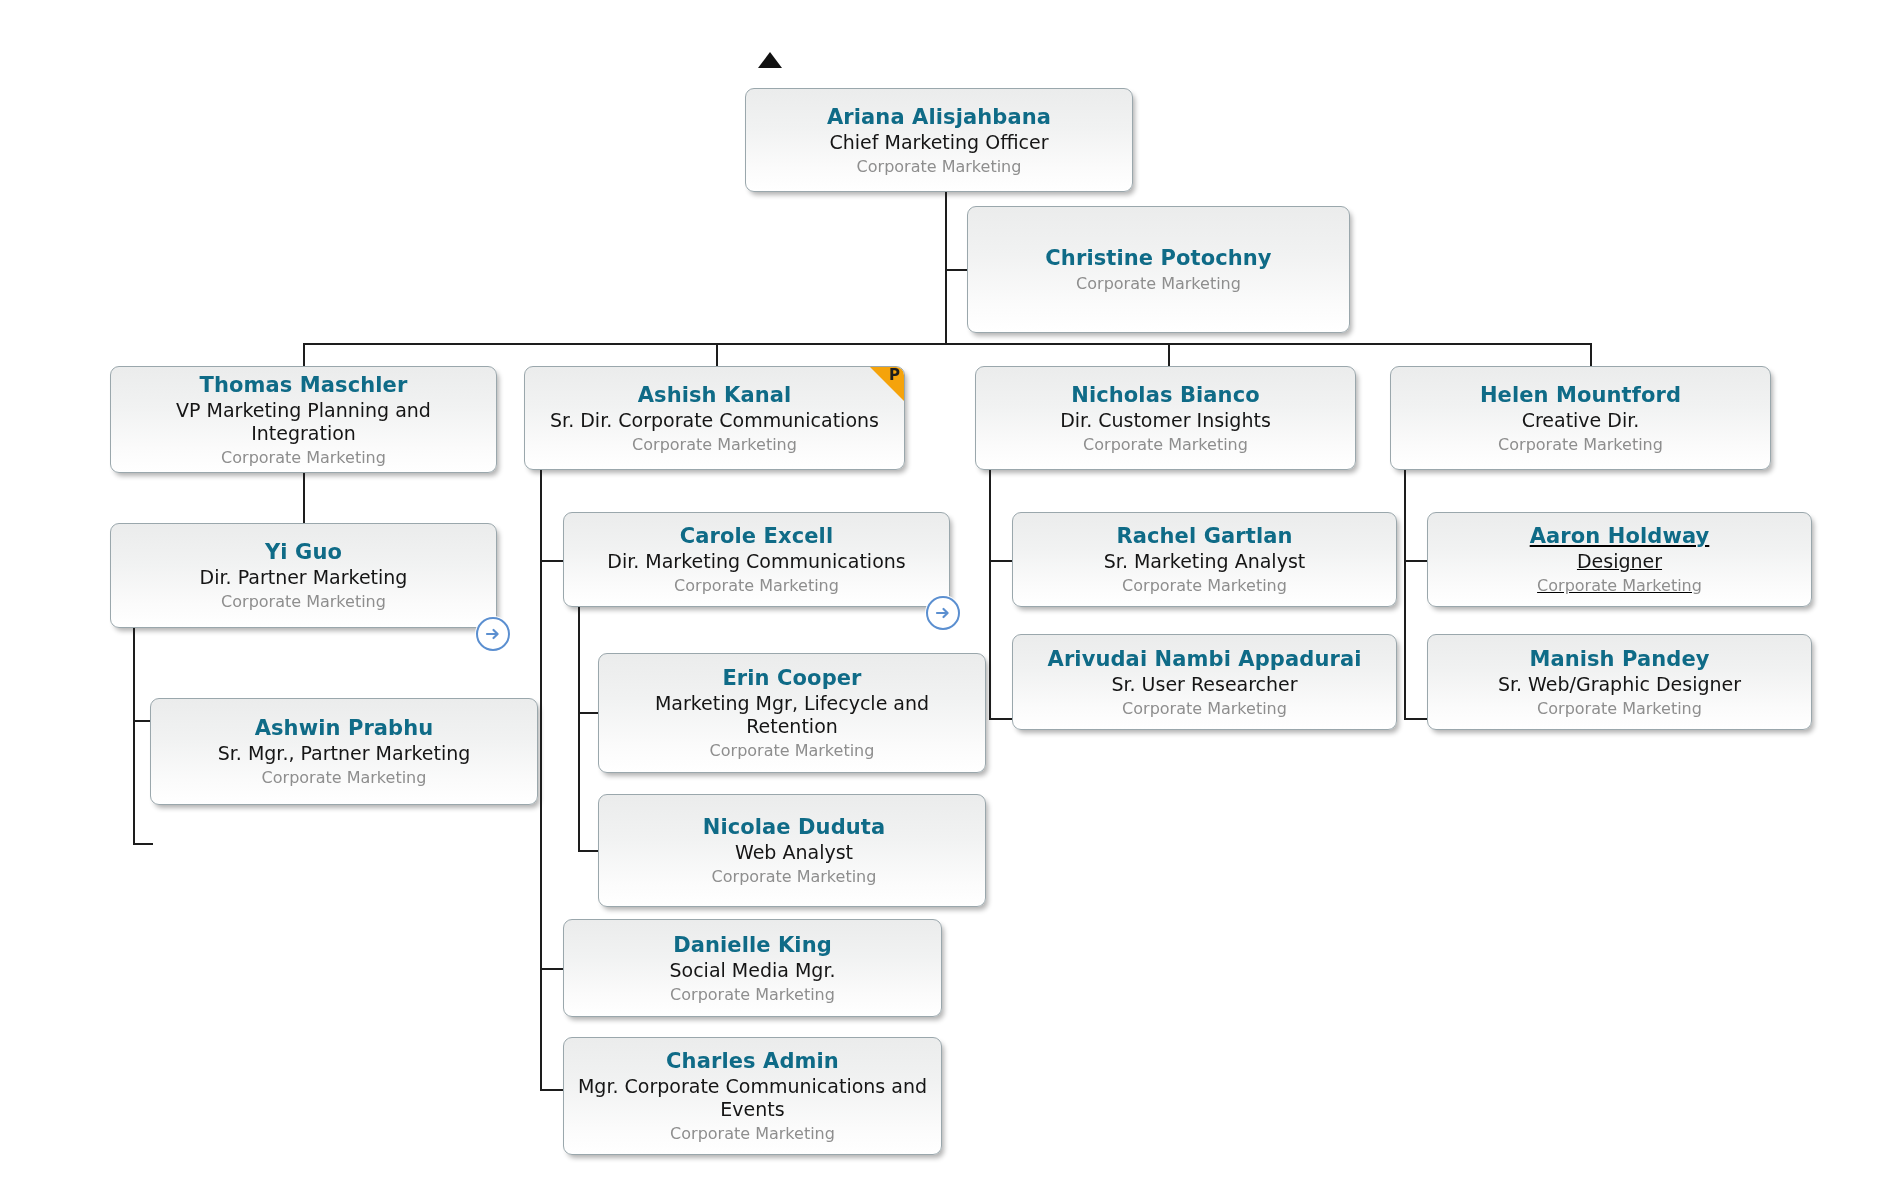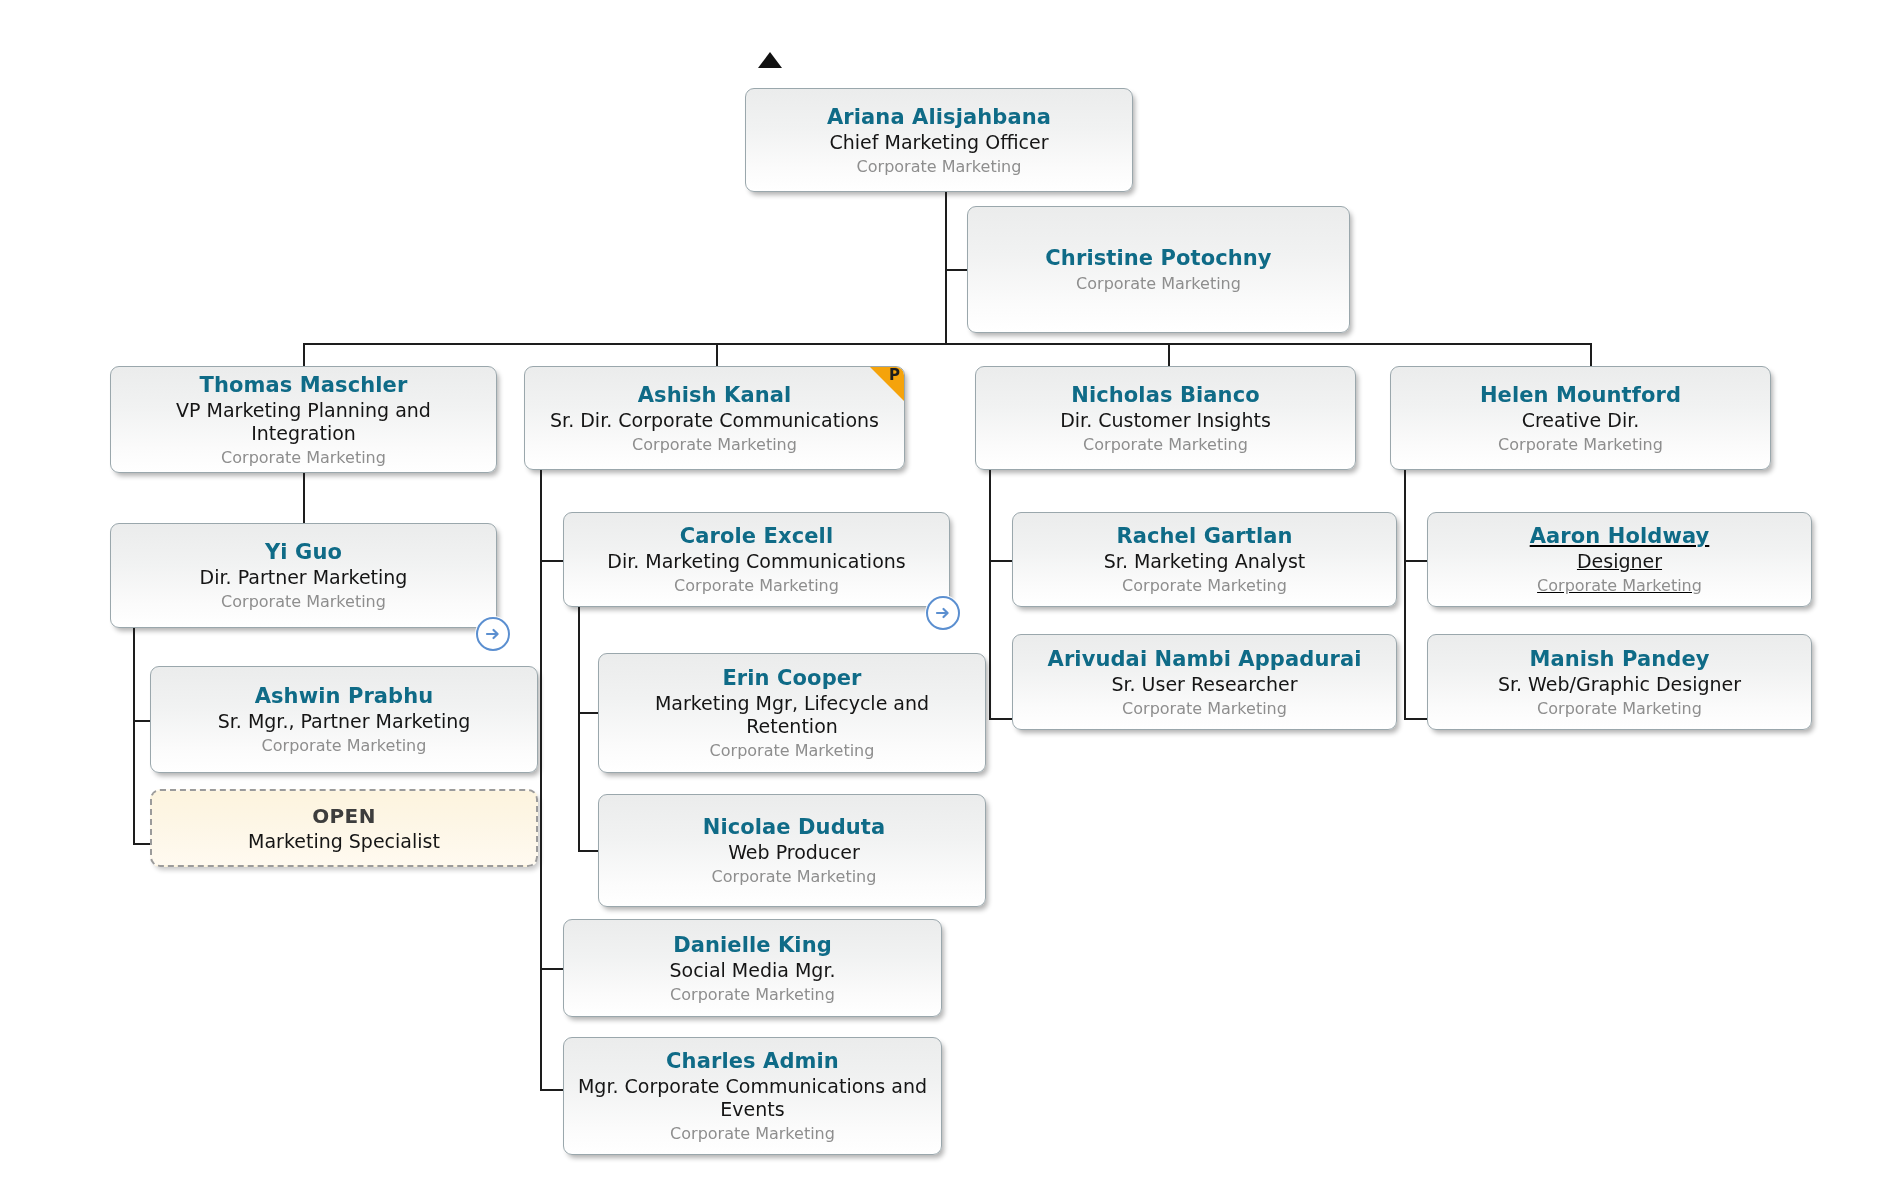--- a/index.html
+++ b/index.html
@@ -173,30 +173,26 @@
   <div class="go-arrow" style="left:476px; top:617px;">
     <svg width="18" height="18" viewBox="0 0 18 18" aria-hidden="true">
       <path d="M3 9 H13 M9.5 5 L13.6 9 L9.5 13" fill="none" stroke="#5b8fd0" stroke-width="2.2" stroke-linecap="round" stroke-linejoin="round"></path>
     </svg>
   </div>
 
   <div class="line v" style="left:133px; top:628px; height:217px;"></div>
   <div class="line h" style="left:133px; top:720px; width:20px;"></div>
   <div class="line h" style="left:133px; top:843px; width:20px;"></div>
 
-  <div class="node" style="left:150px; top:666px; width:388px; height:107px;">
+  <div class="node" style="left:150px; top:698px; width:388px; height:107px;">
     <div class="nm">Ashwin Prabhu</div>
     <div class="ti">Sr. Mgr., Partner Marketing</div>
     <div class="dp">Corporate Marketing</div>
   </div>
 
-  <div class="node open" style="left:150px; top:789px; width:388px; height:78px;">
-    <div class="nm">OPEN</div>
-    <div class="ti">Marketing Specialist</div>
-  </div>
 
   <div class="node" style="left:524px; top:366px; width:381px; height:104px;">
     <div class="nm">Ashish Kanal</div>
     <div class="ti">Sr. Dir. Corporate Communications</div>
     <div class="dp">Corporate Marketing</div>
     <div class="corner-badge">
       <div class="tri"></div>
       <div class="lbl">P</div>
     </div>
   </div>
@@ -223,21 +219,21 @@
   <div class="line h" style="left:578px; top:850px; width:22px;"></div>
 
   <div class="node" style="left:598px; top:653px; width:388px; height:120px;">
     <div class="nm">Erin Cooper</div>
     <div class="ti">Marketing Mgr, Lifecycle and Retention</div>
     <div class="dp">Corporate Marketing</div>
   </div>
 
   <div class="node" style="left:598px; top:794px; width:388px; height:113px;padding-left:16px;">
     <div class="nm">Nicolae Duduta</div>
-    <div class="ti">Web Producer</div>
+    <div class="ti">Web Analyst</div>
     <div class="dp">Corporate Marketing</div>
   </div>
 
   <div class="node" style="left:563px; top:919px; width:379px; height:98px;">
     <div class="nm">Danielle King</div>
     <div class="ti">Social Media Mgr.</div>
     <div class="dp">Corporate Marketing</div>
   </div>
 
   <div class="node" style="left:563px; top:1037px; width:379px; height:118px;">

